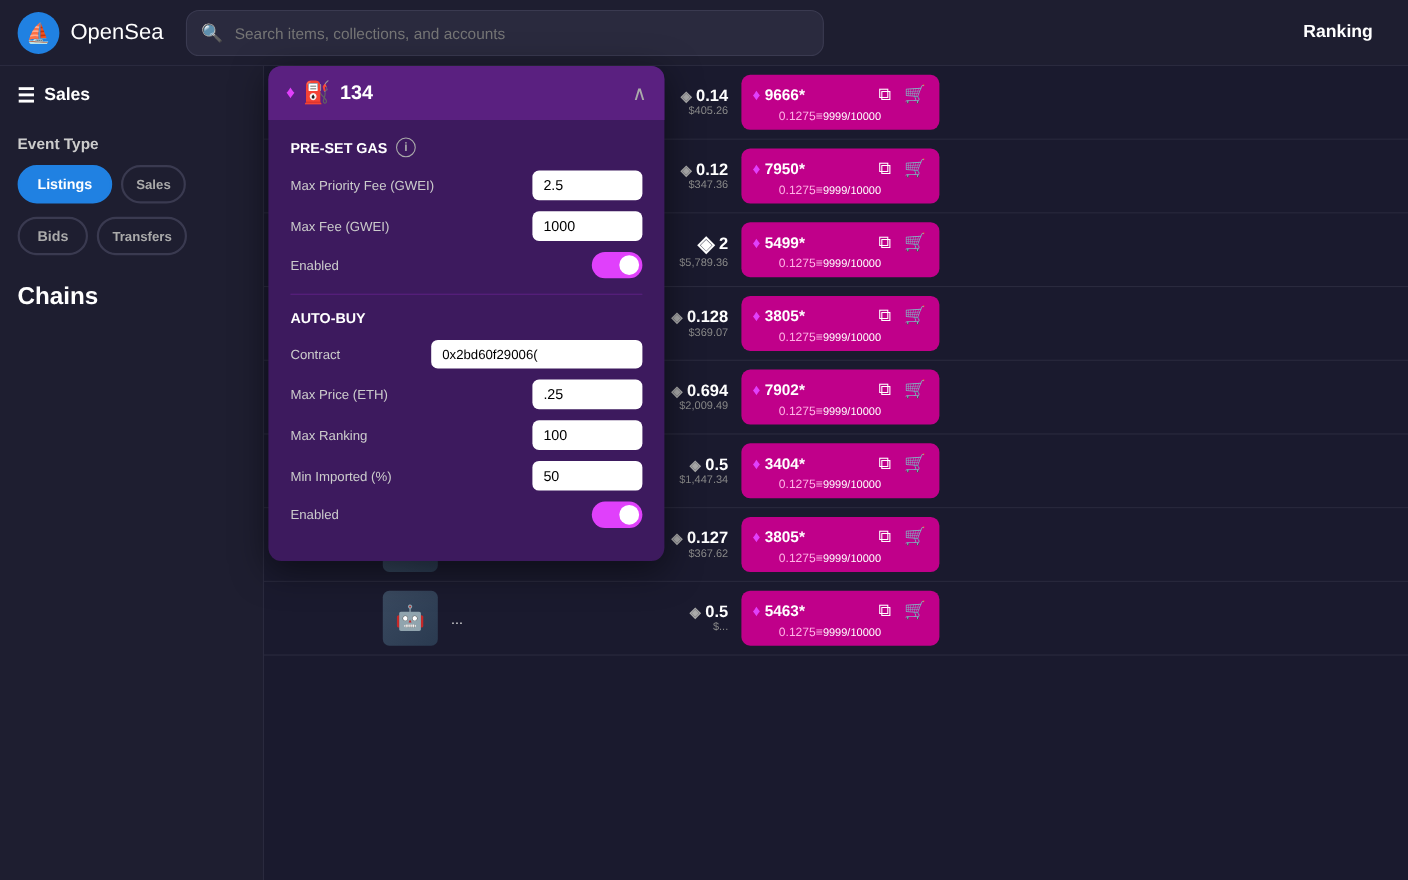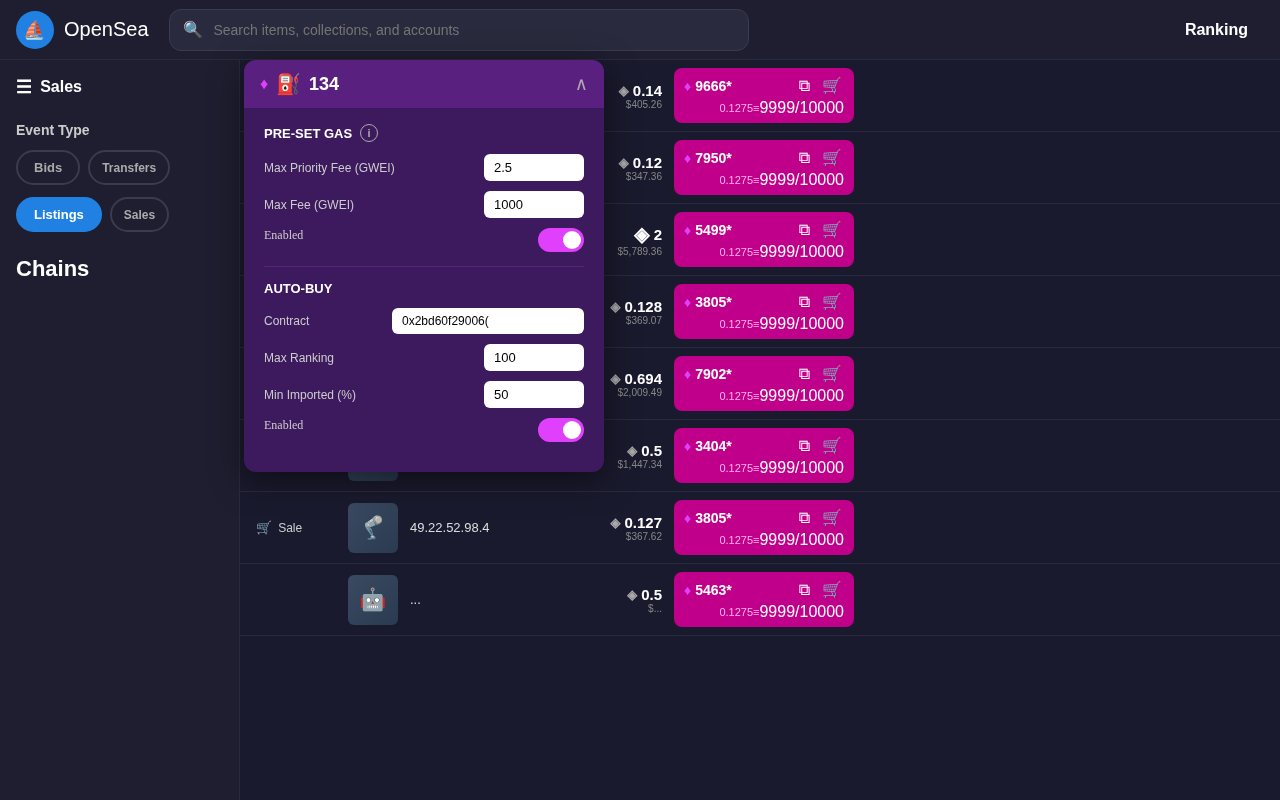--- a/index.html
+++ b/index.html
@@ -216,23 +216,23 @@
       text-align: left;
     }
     .form-input.wide {
       width: 192px;
       font-size: 12px;
     }
 
     
     .toggle-wrap {
       display: flex;
+      align-items: center;
       justify-content: space-between;
       margin-bottom: 10px;
-      font-family: Liberation Serif, serif;
     }
     .toggle {
       width: 46px;
       height: 24px;
       background: #e040fb;
       border-radius: 12px;
       position: relative;
       cursor: pointer;
     }
     .toggle::after {
@@ -330,29 +330,29 @@
       background: transparent;
       border: none;
       color: #fff;
       cursor: pointer;
       font-size: 16px;
       padding: 2px;
     }
     .rank-bottom {
       display: flex;
       align-items: center;
-      justify-content: flex-end;
+      justify-content: flex-start;
       margin-left: 24px;
     }
     .rank-price {
       font-size: 11px;
       color: #ffb3e6;
     }
     .rank-supply {
-      font-size: 16px;
+      font-size: 10px;
       color: #fff;
     }
 
     
     .robot-thumb {
       width: 50px;
       height: 50px;
       background: linear-gradient(135deg, #3a4a60, #2a3a50);
       border-radius: 6px;
       display: flex;
@@ -380,26 +380,26 @@
 
   <div class="sidebar">
     <div class="filter-header">
       <span class="filter-icon">☰</span>
       <span>Sales</span>
     </div>
 
     <div class="section-label">Event Type</div>
 
     <div class="btn-group">
+      <button class="btn-pill">Listings</button>
+      <button class="btn-pill secondary small">Sales</button>
+    </div>
+    <div class="btn-group">
       <button class="btn-pill secondary">Bids</button>
       <button class="btn-pill secondary small">Transfers</button>
-    </div>
-    <div class="btn-group">
-      <button class="btn-pill">Listings</button>
-      <button class="btn-pill secondary small">Sales</button>
     </div>
 
     <div class="sidebar-section">
       <span class="chains-label">Chains</span>
     </div>
   </div>
 
   <div class="dropdown-panel">
 
     <div class="dropdown-header">
@@ -435,20 +435,24 @@
 
     <div class="section-title">
       <span>AUTO-BUY</span>
     </div>
 
     <div class="form-row">
       <span class="form-label">Contract</span>
       <input class="form-input wide" type="text" value="0x2bd60f29006(" style="">
     </div>
 
+    <div class="form-row">
+      <span class="form-label">Max Price (ETH)</span>
+      <input class="form-input" type="text" value=".25" style="">
+    </div>
 
     <div class="form-row">
       <span class="form-label">Max Ranking</span>
       <input class="form-input" type="text" value="100" style="">
     </div>
 
     <div class="form-row">
       <span class="form-label">Min Imported (%)</span>
       <input class="form-input" type="text" value="50" style="">
     </div>

